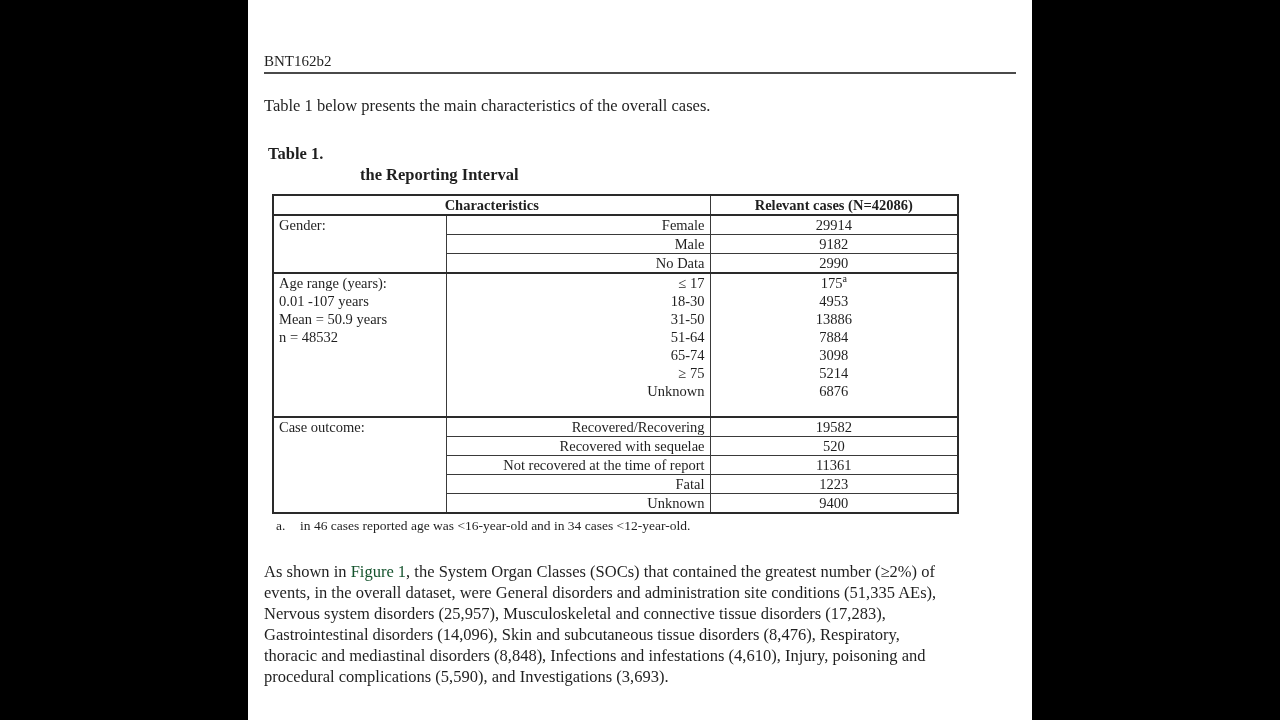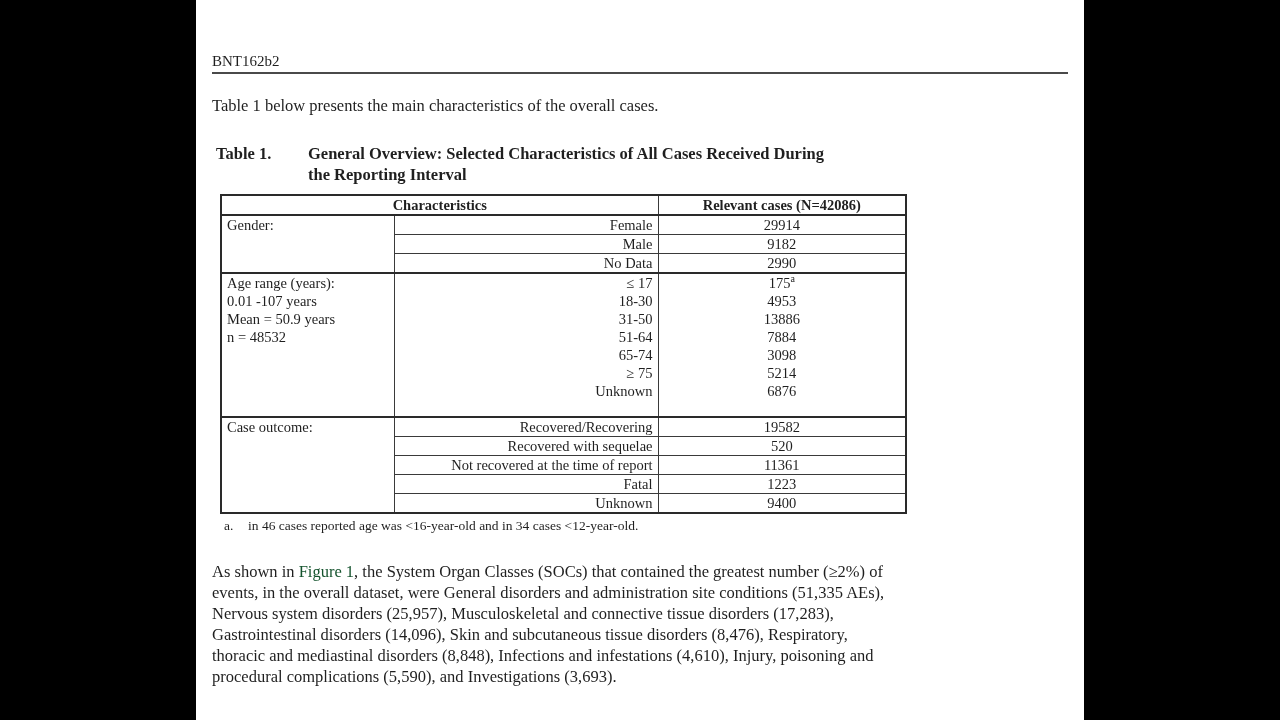--- a/index.html
+++ b/index.html
@@ -7,21 +7,21 @@
   body {
     background: #000000;
     font-family: "Liberation Serif", "DejaVu Serif", serif;
     color: #1f1f1f;
   }
   .frame {
     width: 1280px; height: 720px;
     display: flex; justify-content: center;
   }
   .page {
-    width: 888px; height: 720px;
+    width: 784px; height: 720px;
     background: #ffffff;
     padding: 52px 16px 0 16px;
     position: relative;
   }
   
   .doc-header {
     font-size: 15px;
     line-height: 18px;
     border-bottom: 2px solid #4a4a4a;
     padding-bottom: 2px;
@@ -98,21 +98,21 @@
   <div class="page">
 
     <div class="doc-header">
       <div>BNT162b2</div>
     </div>
 
     <p class="intro">Table 1 below presents the main characteristics of the overall cases.</p>
 
     <div class="caption">
       <span class="cap-label">Table 1.</span>
-      <span class="cap-title"><span>General Overview: Selected Characteristics of All Cases Received During</span><br><span>the Reporting Interval</span></span>
+      <span class="cap-title"><br><span>the Reporting Interval</span></span>
     </div>
 
     <table class="data-table">
       <colgroup>
           <col class="c1">
           <col class="c2">
           <col class="c3">
         </colgroup>
       <thead>
         <tr>

